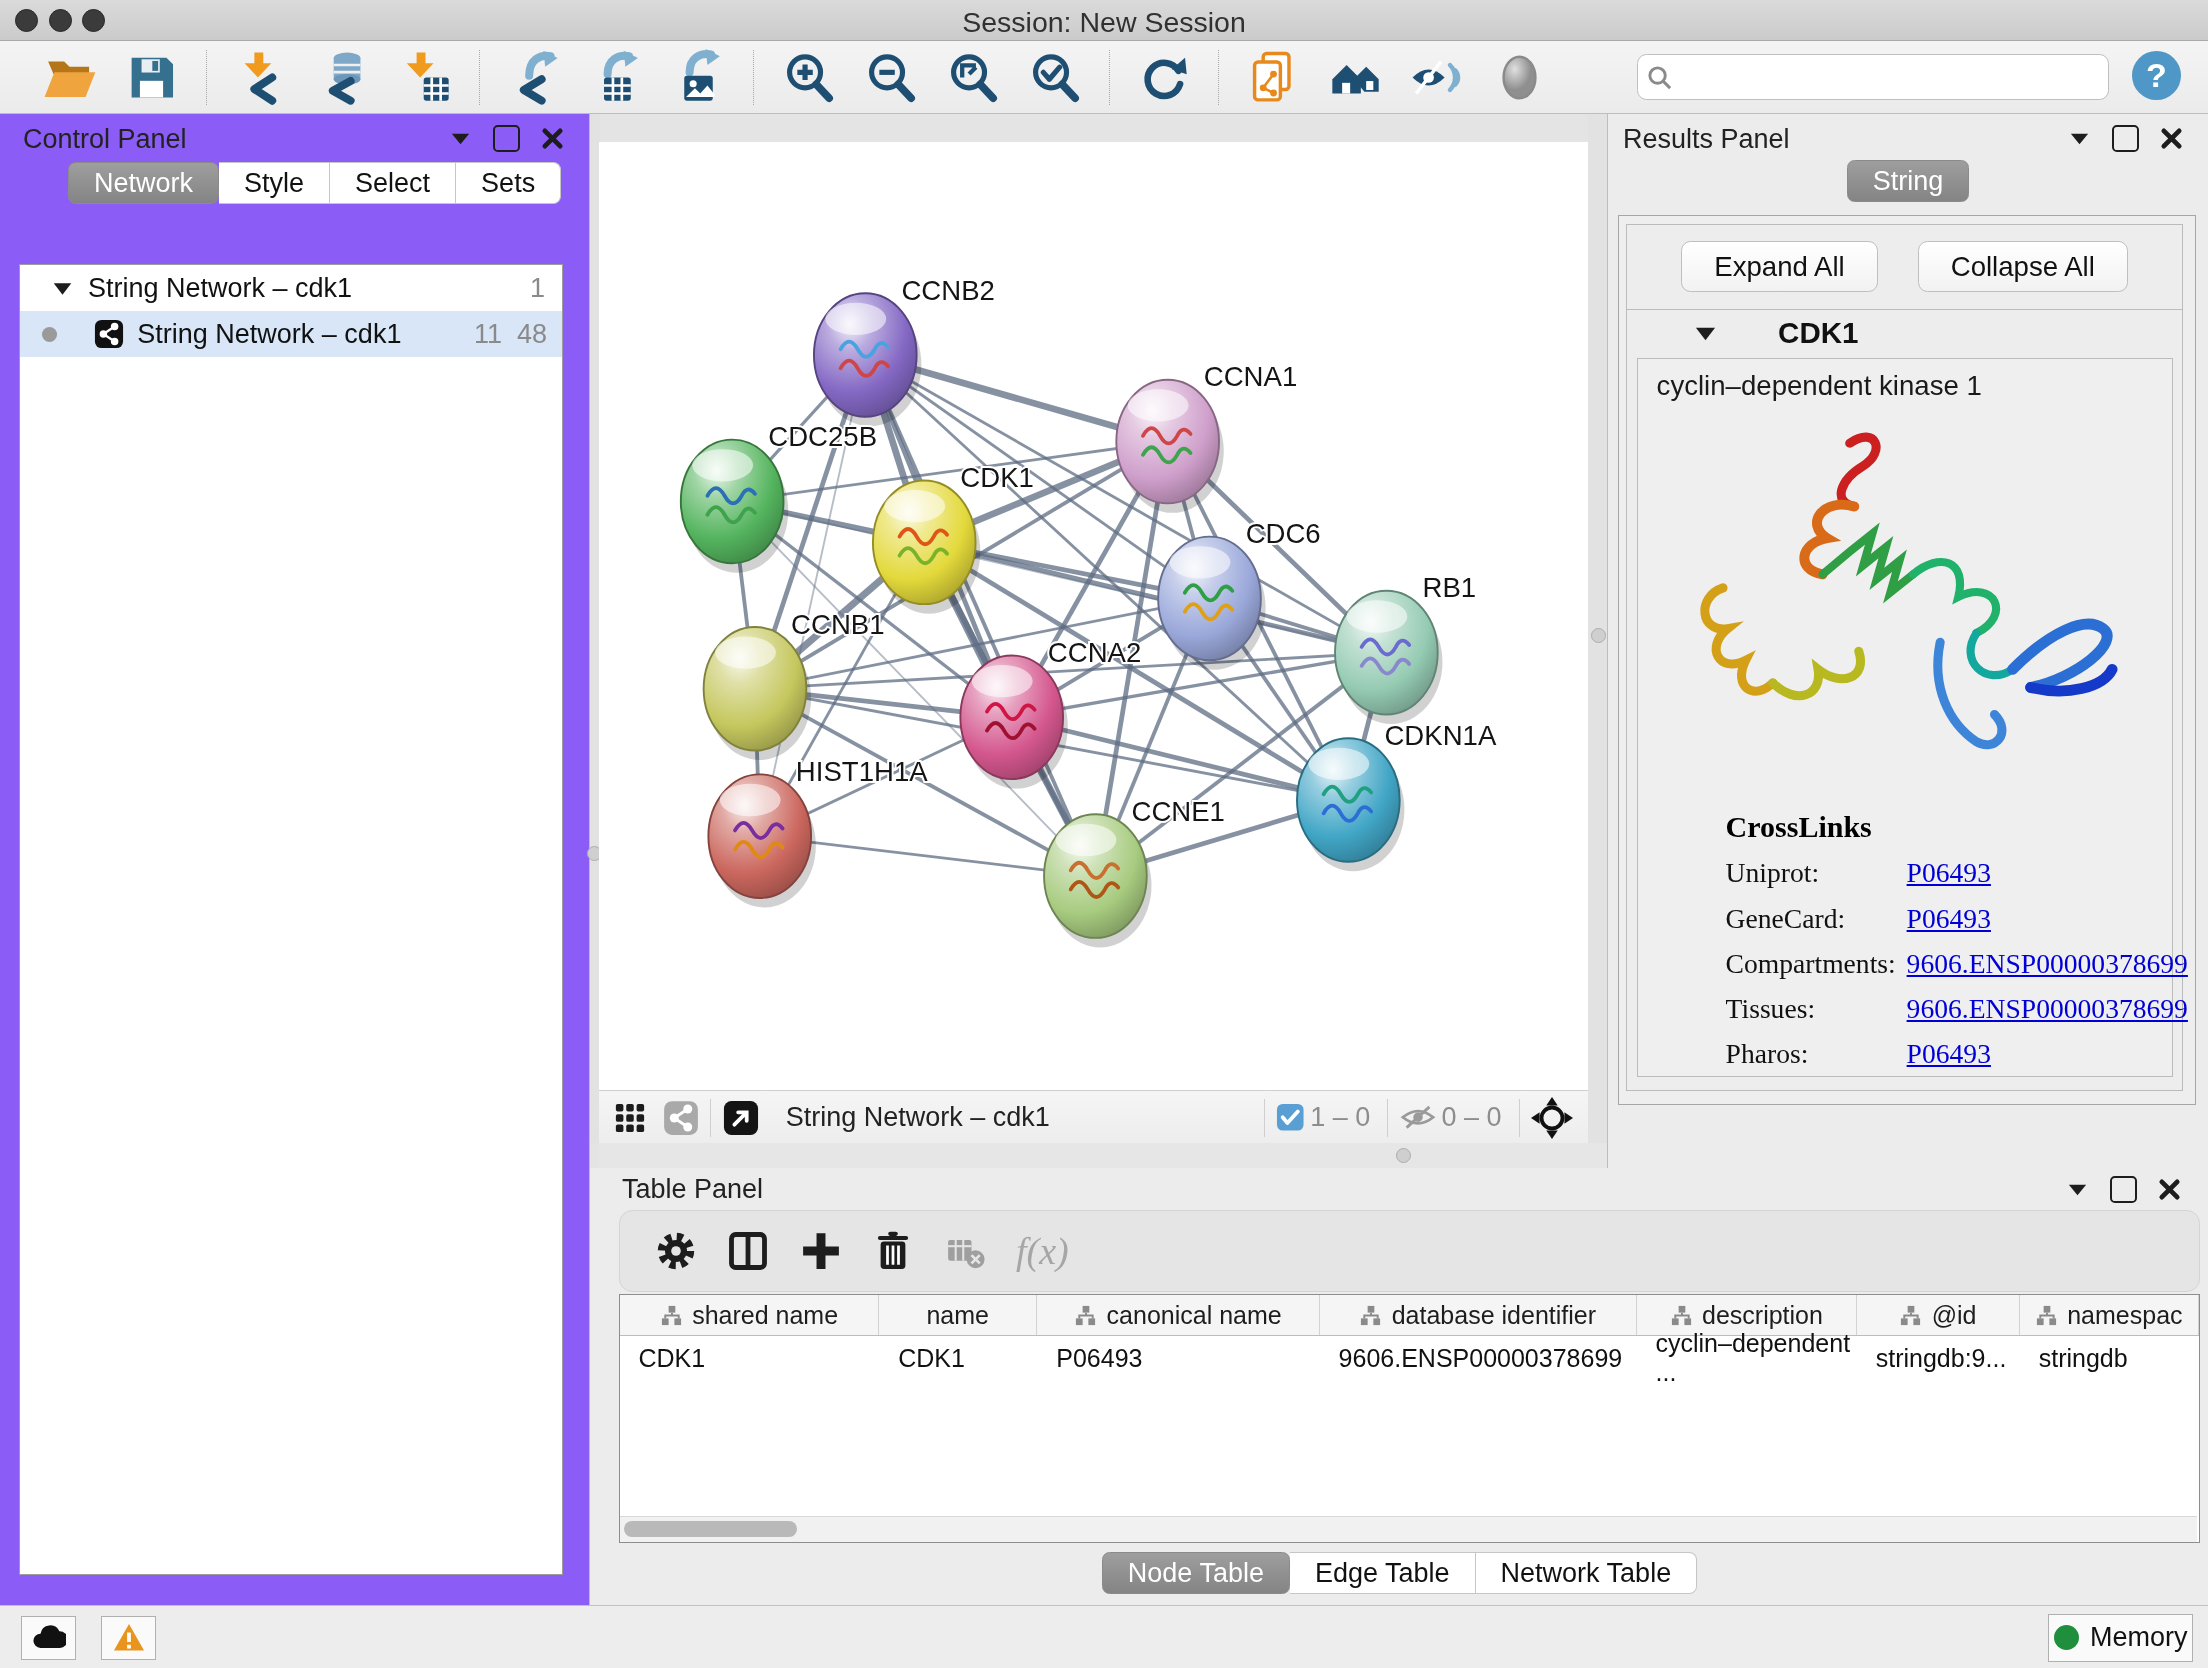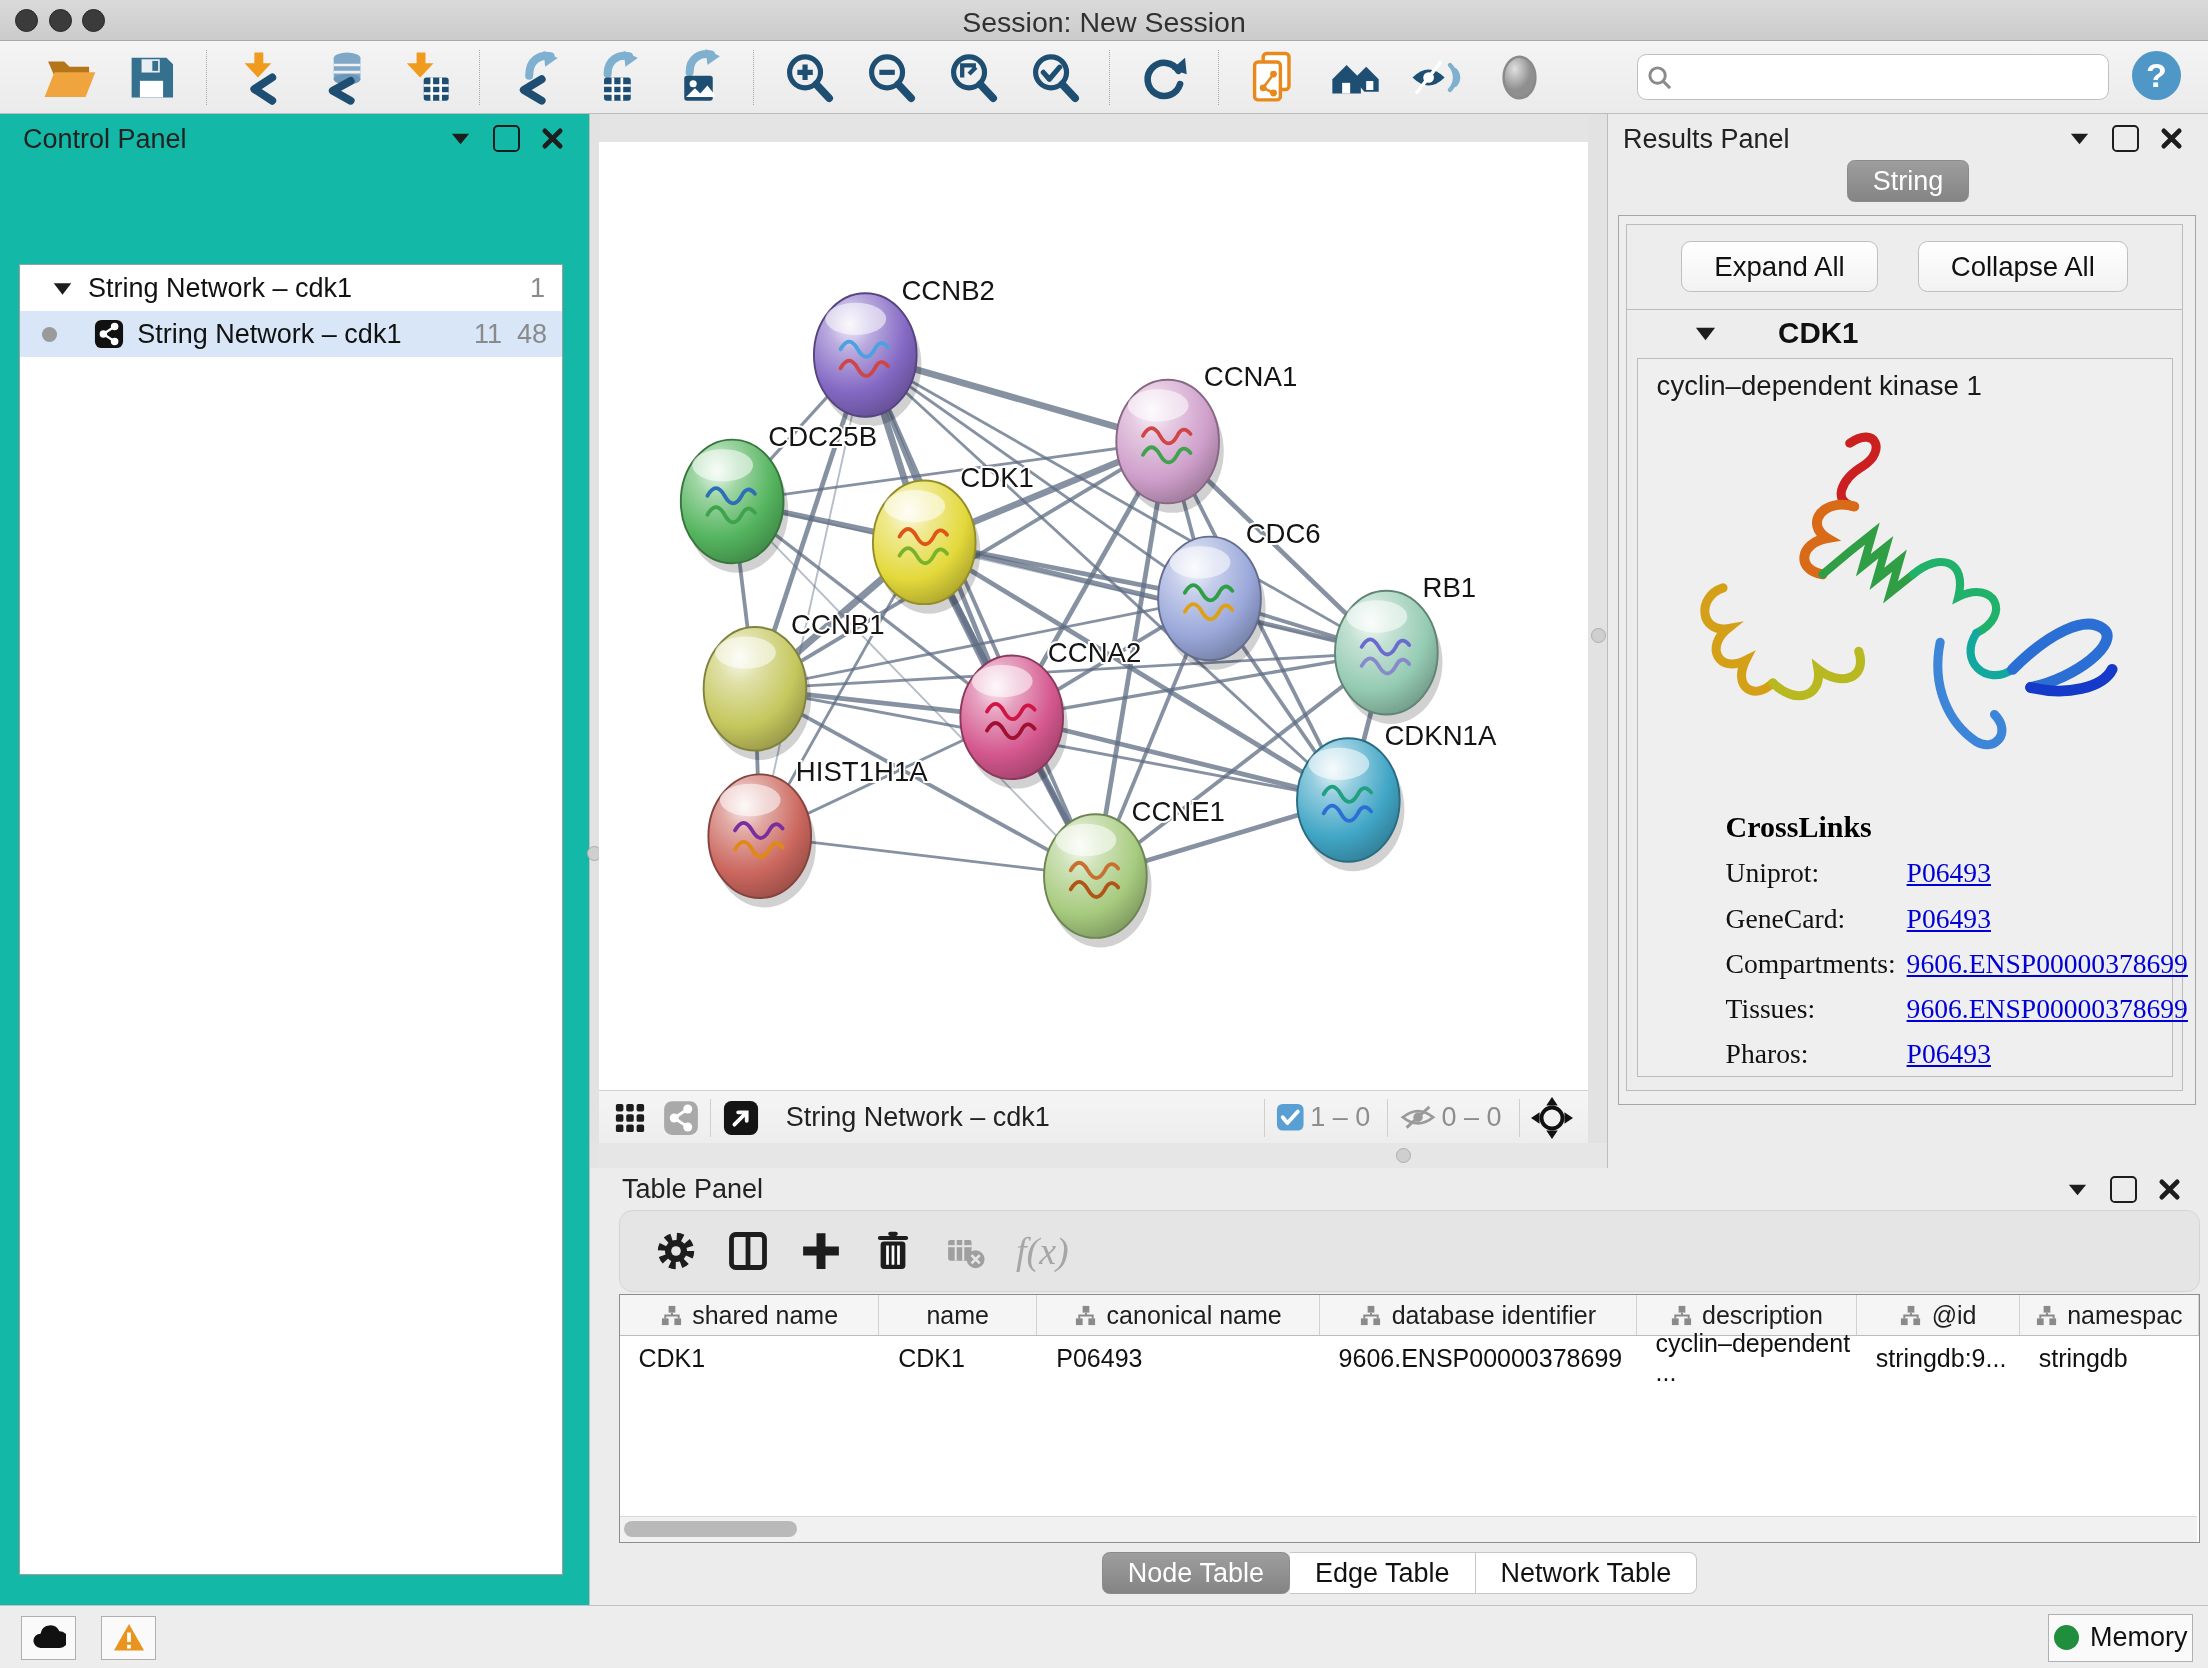--- a/index.html
+++ b/index.html
@@ -19,21 +19,21 @@
   #search-wrap{right:99px;top:54px;width:470px;height:44px;background:#fff;border:1.9px solid #bfbfbf;
     border-radius:9.5px;display:flex;align-items:center;}
   #search-input{border:none;outline:none;flex:1;height:38px;font-size:25px;background:transparent;padding-left:5.7px;}
   #help-btn{right:27px;top:51px;width:49px;height:49px;border-radius:50%;background:#4e97c6;color:#fff;
     font-size:34px;font-weight:bold;display:flex;align-items:center;justify-content:center;}
   
   .panel-title{font-size:27px;color:#222;}
   .panel-btns{display:flex;align-items:center;gap:21px;}
   .float-box{width:23px;height:23px;border:2.9px solid #1d1d1d;border-radius:4.8px;}
   
-  #control-panel{left:0;top:114px;width:590px;height:1491px;background:#14b8a6;border-right:1px solid #bdbdbd;box-sizing:border-box;}
+  #control-panel{left:0;top:114px;width:590px;height:1491px;background:#8b5cf6;border-right:1px solid #bdbdbd;box-sizing:border-box;}
   #cp-header{left:23px;top:9.5px;}
   #cp-btns{right:25px;top:11.4px;}
   .tabbar{display:flex;}
   .tab{height:40px;display:flex;align-items:center;padding:0 25px;font-size:27px;background:#fff;
     border:1px solid #c6c6c6;border-left:none;color:#111;}
   .tab:first-child{border-left:1px solid #c6c6c6;border-radius:7.6px 0 0 7.6px;}
   .tab:last-child{border-radius:0 7.6px 7.6px 0;}
   .tab.sel{background:linear-gradient(#9e9e9e,#848484);color:#fff;border-color:#8b8b8b;border-radius:7.6px;}
   #cp-tabs{left:68px;top:48px;}
   #cp-subheader{left:0;top:103px;width:590px;height:44px;display:flex;align-items:center;}
@@ -268,20 +268,26 @@
         <svg width="23" height="23" viewBox="0 0 24 24">
           <polygon points="3,7 21,7 12,18" fill="#1d1d1d"></polygon>
         </svg>
       </span>
     <span class="float-box"></span>
     <span class="ic">
         <svg width="23" height="23" viewBox="0 0 24 24">
           <path d="M4 4 20 20 M20 4 4 20" stroke="#1d1d1d" stroke-width="5" stroke-linecap="round"></path>
         </svg>
       </span>
+  </div>
+  <div id="cp-tabs" class="abs tabbar">
+    <div class="tab sel">Network</div>
+    <div class="tab">Style</div>
+    <div class="tab">Select</div>
+    <div class="tab">Sets</div>
   </div>
   <div id="cp-tree" class="abs">
     <div class="tree-row">
       <span class="ic" style="margin-left:32px">
         <svg width="21" height="21" viewBox="0 0 24 24">
             <polygon points="2,6 22,6 12,19" fill="#1d1d1d"></polygon>
           </svg>
         </span>
       <span style="margin-left:15px">String Network – cdk1</span>
       <span class="tree-count" style="margin-left:auto;margin-right:17px">1</span>

